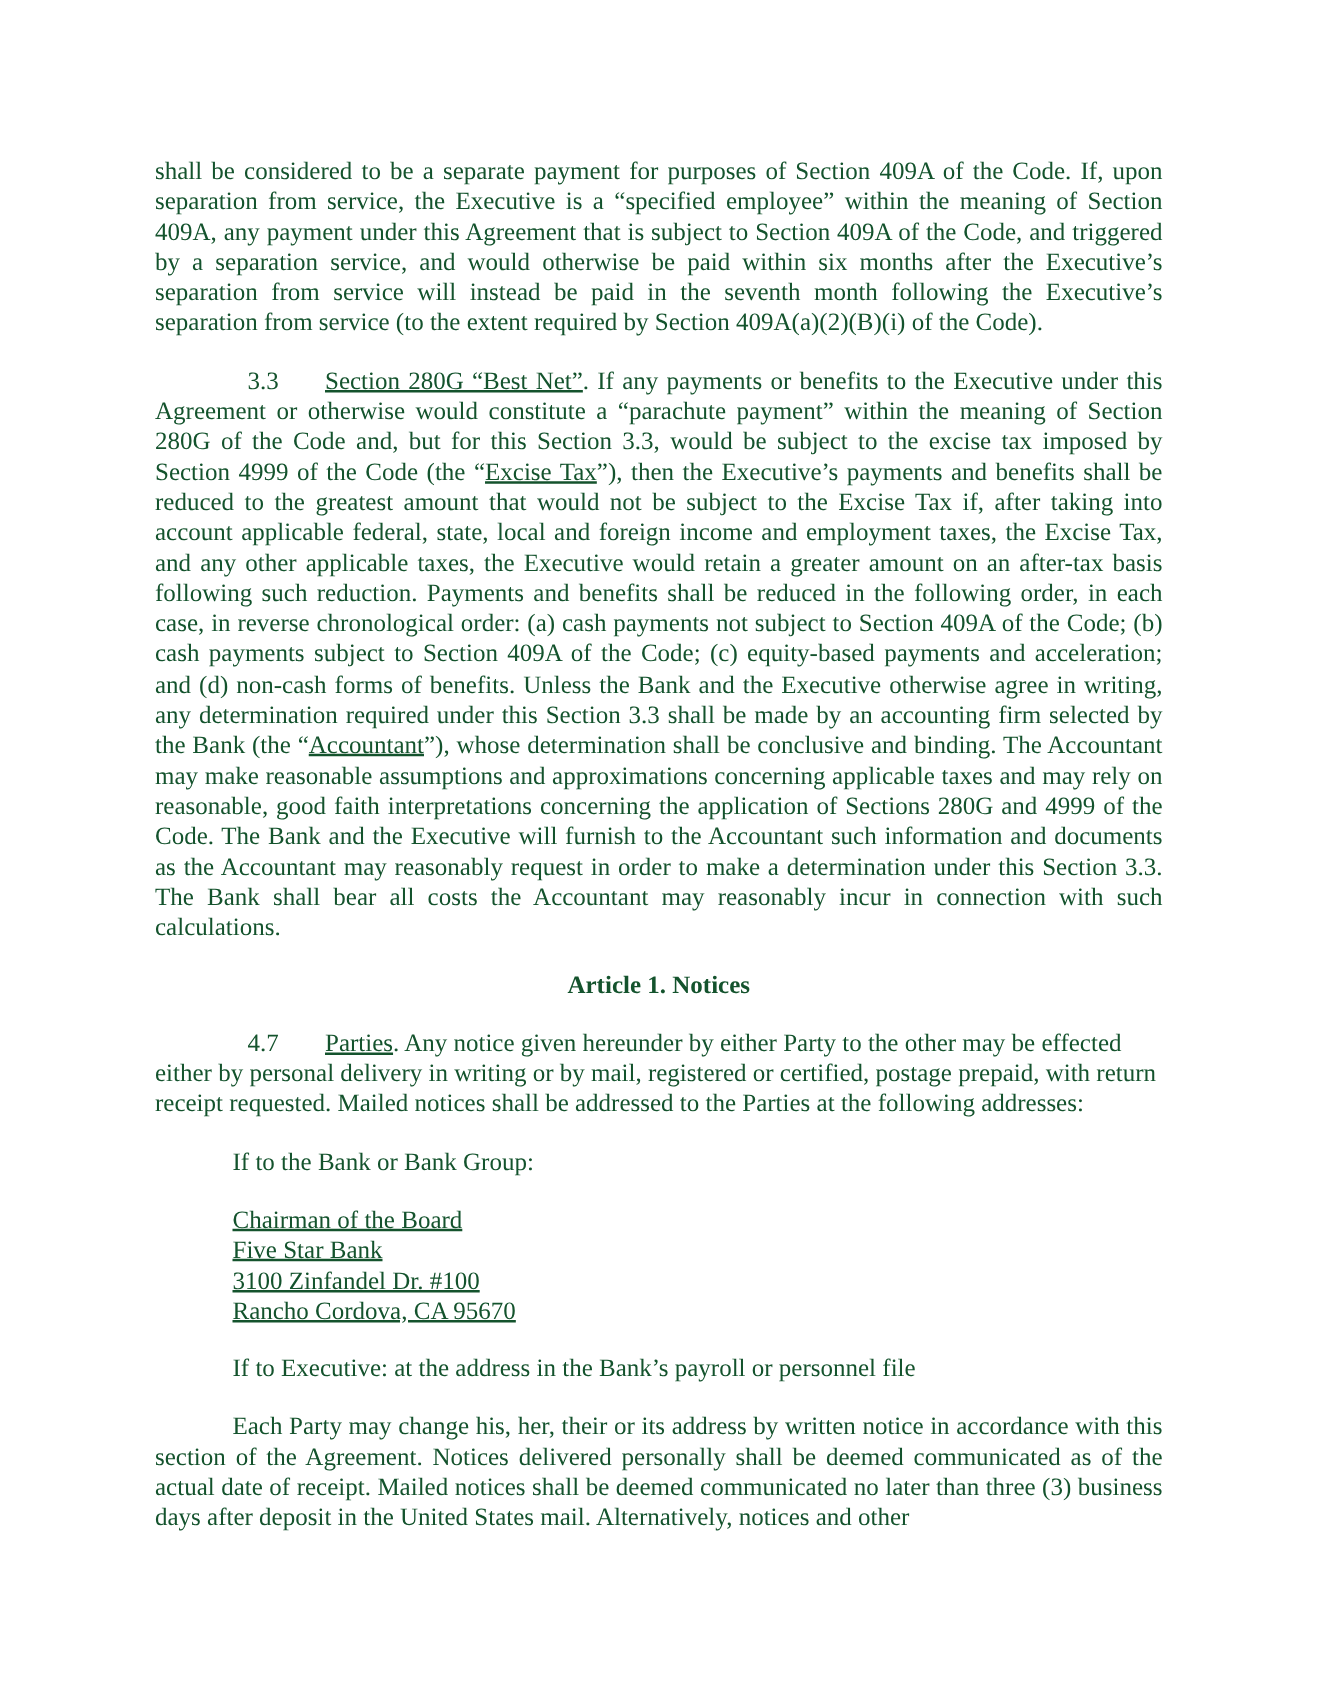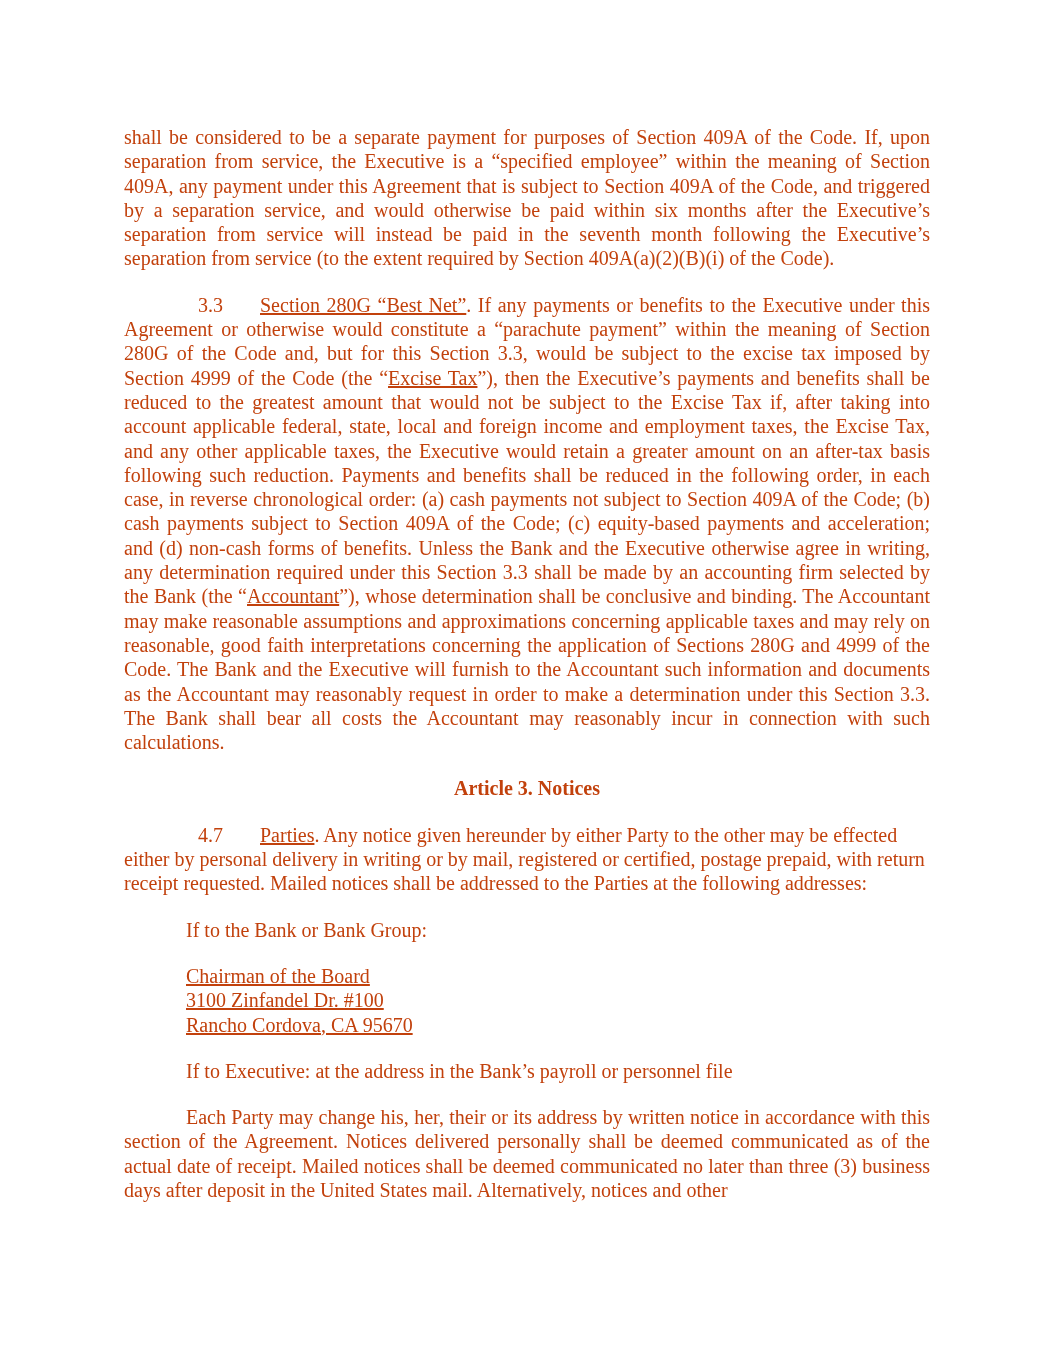--- a/index.html
+++ b/index.html
@@ -10,21 +10,21 @@
   .page {
     position: relative;
     width: 1055px;
     height: 1365px;
     background: #ffffff;
     box-sizing: border-box;
     padding: 125px 125px 4px 124px;
     font-family: "Liberation Serif", serif;
     font-size: 20px;
     line-height: 24.3px;
-    color: #c2410c;
+    color: #14532d;
     overflow: hidden;
     hyphens: none;
   }
   .para {
     margin: 0 0 22px 0;
   }
   .just {
     text-align: justify;
     text-justify: inter-word;
   }
@@ -58,28 +58,29 @@
 </style>
 </head>
 <body>
 
 <div class="page">
 
   <p class="para just"><span>shall be considered to be a separate payment for purposes of Section 409A of the Code. If, upon separation from service, the Executive is a “specified employee” within the meaning of Section 409A, any payment under this Agreement that is subject to Section 409A of the Code, and triggered by a separation service, and would otherwise be paid within six months after the Executive’s separation from service will instead be paid in the seventh month following the Executive’s separation from service (to the extent required by Section 409A(a)(2)(B)(i) of the Code).</span></p>
 
   <p class="para just"><span class="tab"></span><span class="num">3.3</span><span class="u">Section 280G “Best Net”</span><span>. If any payments or benefits to the Executive under this Agreement or otherwise would constitute a “parachute payment” within the meaning of Section 280G of the Code and, but for this Section 3.3, would be subject to the excise tax imposed by Section 4999 of the Code (the “</span><span class="u">Excise Tax</span><span>”), then the Executive’s payments and benefits shall be reduced to the greatest amount that would not be subject to the Excise Tax if, after taking into account applicable federal, state, local and foreign income and employment taxes, the Excise Tax, and any other applicable taxes, the Executive would retain a greater amount on an after-tax basis following such reduction. Payments and benefits shall be reduced in the following order, in each case, in reverse chronological order: (a) cash payments not subject to Section 409A of the Code; (b) cash payments subject to Section 409A of the Code; (c) equity-based payments and acceleration; and (d) non-cash forms of benefits. Unless the Bank and the Executive otherwise agree in writing, any determination required under this Section 3.3 shall be made by an accounting firm selected by the Bank (the “</span><span class="u">Accountant</span><span>”), whose determination shall be conclusive and binding. The Accountant may make reasonable assumptions and approximations concerning applicable taxes and may rely on reasonable, good faith interpretations concerning the application of Sections 280G and 4999 of the Code. The Bank and the Executive will furnish to the Accountant such information and documents as the Accountant may reasonably request in order to make a determination under this Section 3.3. The Bank shall bear all costs the Accountant may reasonably incur in connection with such calculations.</span></p>
 
-  <p class="heading">Article 3. Notices</p>
+  <p class="heading">Article 1. Notices</p>
 
   <p class="para"><span class="tab"></span><span class="num">4.7</span><span class="u">Parties</span><span>. Any notice given hereunder by either Party to the other may be effected either by personal delivery in writing or by mail, registered or certified, postage prepaid, with return receipt requested. Mailed notices shall be addressed to the Parties at the following addresses:</span></p>
 
   <p class="para indent-block">If to the Bank or Bank Group:</p>
 
   <div class="indent-block">
     <p class="addr-line">Chairman of the Board</p>
+    <p class="addr-line">Five Star Bank</p>
     <p class="addr-line">3100 Zinfandel Dr. #100</p>
     <p class="addr-line">Rancho Cordova, CA 95670</p>
   </div>
 
   <p class="para indent-block">If to Executive: at the address in the Bank’s payroll or personnel file</p>
 
   <p class="para just first-indent"><span>Each Party may change his, her, their or its address by written notice in accordance with this section of the Agreement. Notices delivered personally shall be deemed communicated as of the actual date of receipt. Mailed notices shall be deemed communicated no later than three (3) business days after deposit in the United States mail. Alternatively, notices and other</span></p>
 
 </div>
 

